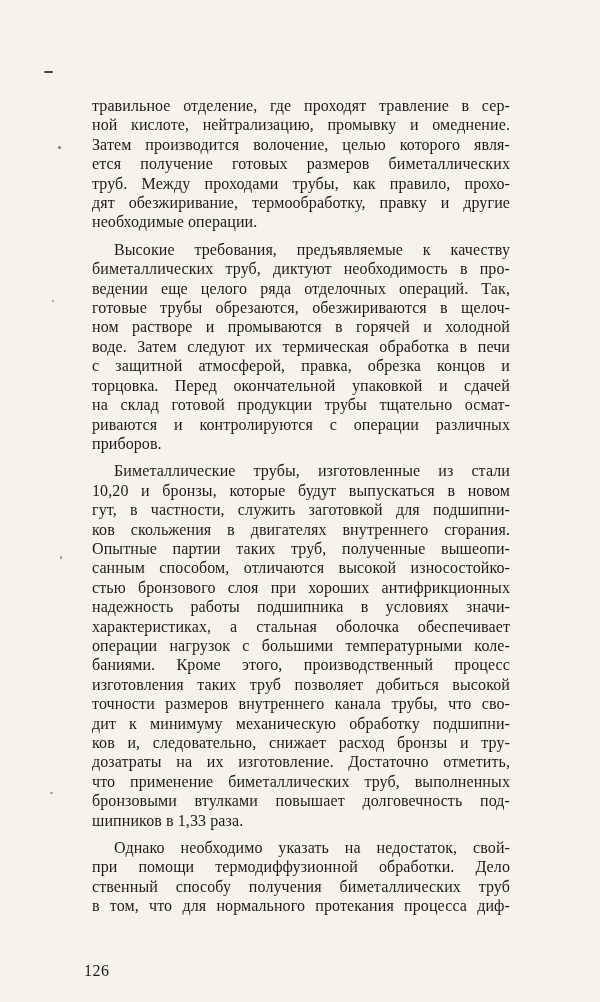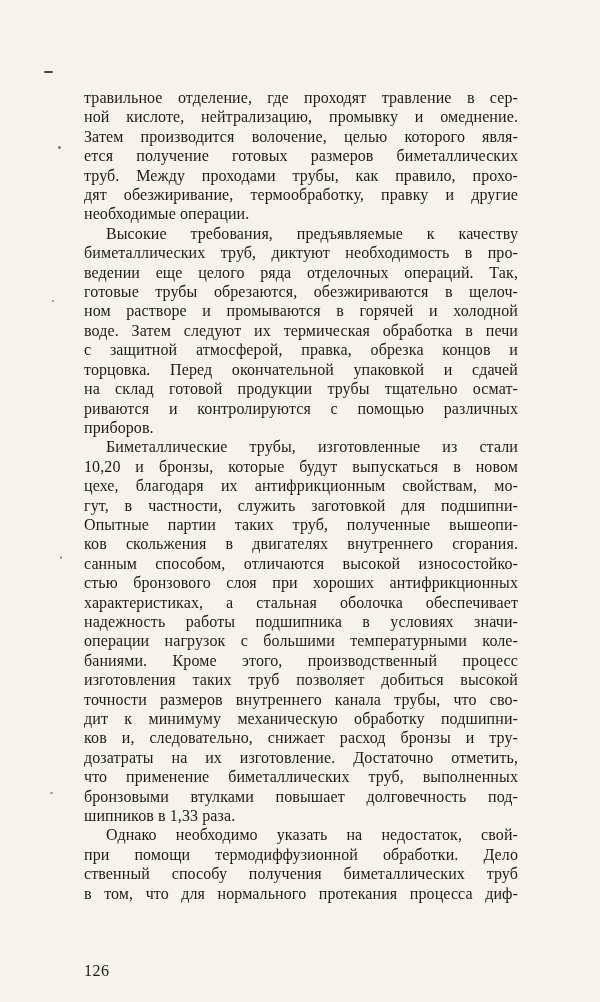--- a/index.html
+++ b/index.html
@@ -23,21 +23,21 @@
     position: absolute;
     left: 84px;
     top: 88px;
     width: 434px;
     color: #1d1b17;
     font-size: 16px;
     line-height: 19.4px;
     letter-spacing: 0.1px;
   }
   .paragraph {
-    margin: 0;
+    margin: 8px;
     padding: 0;
   }
   .line {
     text-align: justify;
     text-align-last: justify;
     white-space: normal;
   }
   .line.indent {
     padding-left: 22px;
   }
@@ -92,34 +92,33 @@
       <div class="paragraph">
         <div class="line indent">Высокие требования, предъявляемые к качеству</div>
         <div class="line">биметаллических труб, диктуют необходимость в про-</div>
         <div class="line">ведении еще целого ряда отделочных операций. Так,</div>
         <div class="line">готовые трубы обрезаются, обезжириваются в щелоч-</div>
         <div class="line">ном растворе и промываются в горячей и холодной</div>
         <div class="line">воде. Затем следуют их термическая обработка в печи</div>
         <div class="line">с защитной атмосферой, правка, обрезка концов и</div>
         <div class="line">торцовка. Перед окончательной упаковкой и сдачей</div>
         <div class="line">на склад готовой продукции трубы тщательно осмат-</div>
-        <div class="line">риваются и контролируются с помощью различных</div>
+        <div class="line">риваются и контролируются с операции различных</div>
         <div class="line last">приборов.</div>
       </div>
       <div class="paragraph">
         <div class="line indent">Биметаллические трубы, изготовленные из стали</div>
         <div class="line">10,20 и бронзы, которые будут выпускаться в новом</div>
-        <div class="line">цехе, благодаря их антифрикционным свойствам, мо-</div>
         <div class="line">гут, в частности, служить заготовкой для подшипни-</div>
+        <div class="line">ков скольжения в двигателях внутреннего сгорания.</div>
         <div class="line">Опытные партии таких труб, полученные вышеопи-</div>
-        <div class="line">ков скольжения в двигателях внутреннего сгорания.</div>
         <div class="line">санным способом, отличаются высокой износостойко-</div>
         <div class="line">стью бронзового слоя при хороших антифрикционных</div>
+        <div class="line">надежность работы подшипника в условиях значи-</div>
         <div class="line">характеристиках, а стальная оболочка обеспечивает</div>
-        <div class="line">надежность работы подшипника в условиях значи-</div>
         <div class="line">операции нагрузок с большими температурными коле-</div>
         <div class="line">баниями. Кроме этого, производственный процесс</div>
         <div class="line">изготовления таких труб позволяет добиться высокой</div>
         <div class="line">точности размеров внутреннего канала трубы, что сво-</div>
         <div class="line">дит к минимуму механическую обработку подшипни-</div>
         <div class="line">ков и, следовательно, снижает расход бронзы и тру-</div>
         <div class="line">дозатраты на их изготовление. Достаточно отметить,</div>
         <div class="line">что применение биметаллических труб, выполненных</div>
         <div class="line">бронзовыми втулками повышает долговечность под-</div>
         <div class="line last">шипников в 1,33 раза.</div>

